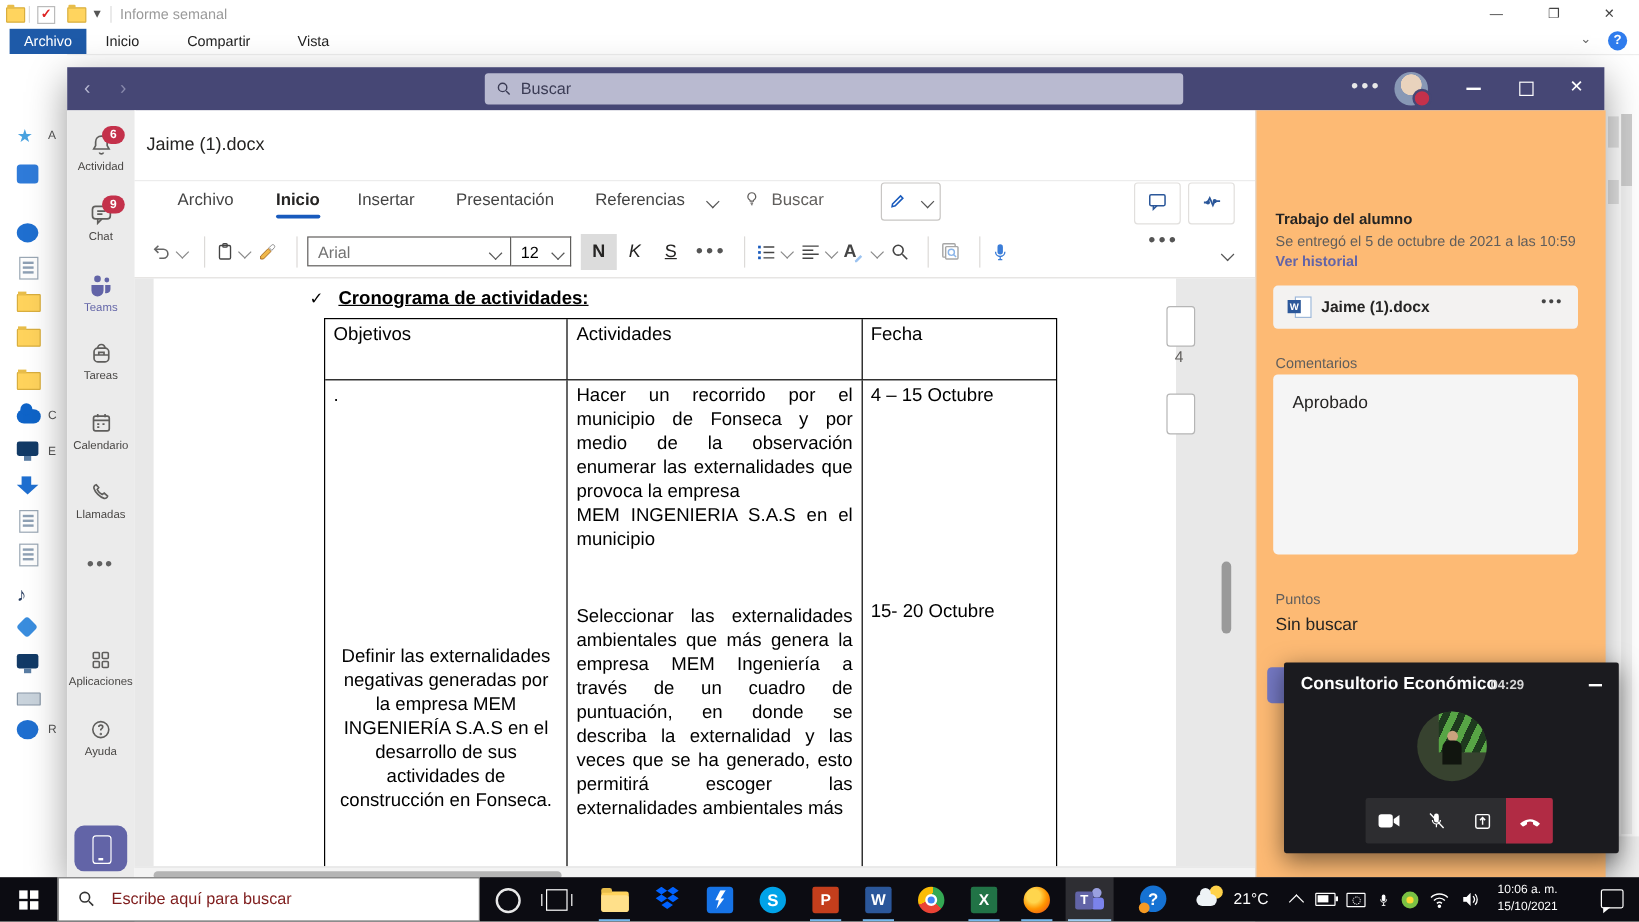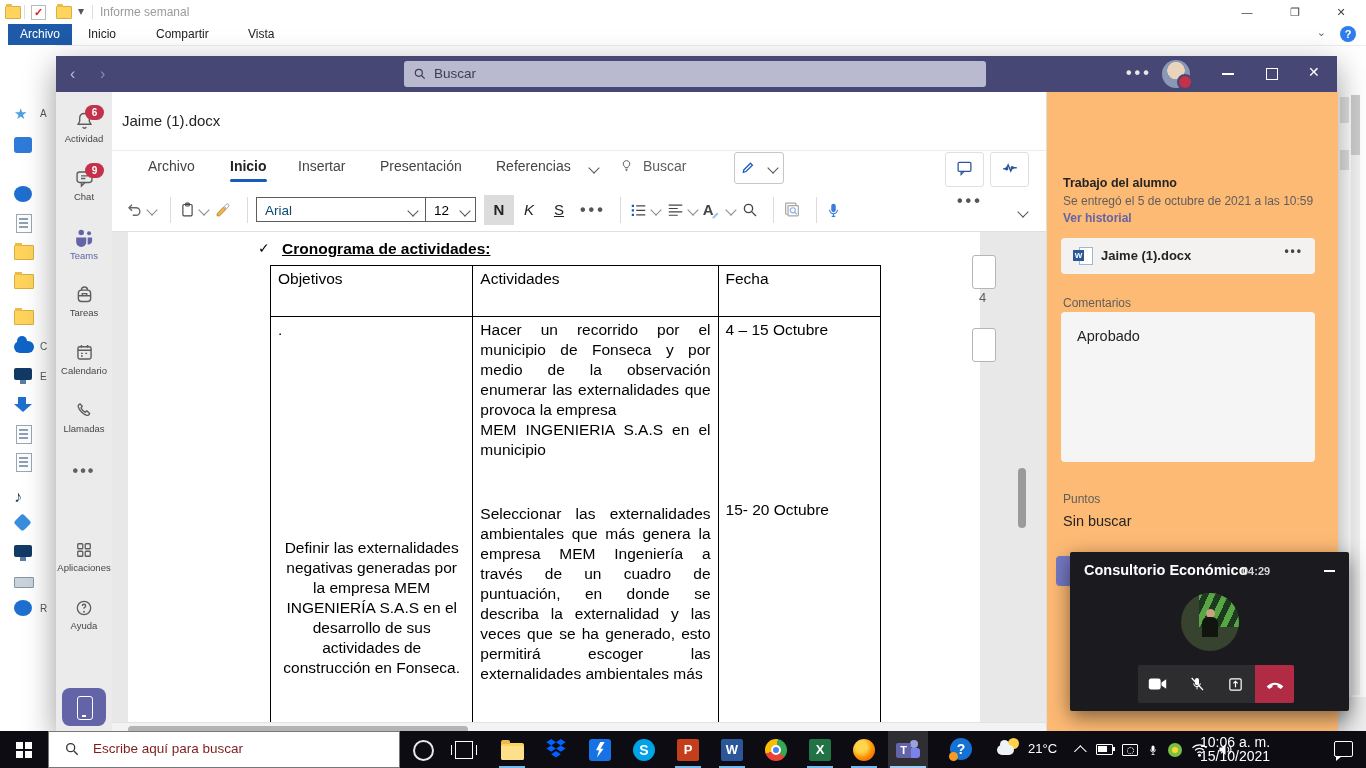--- a/index.html
+++ b/index.html
@@ -80,21 +80,21 @@
   .ribbon{position:absolute;left:0;top:58px;width:934px;height:38px;font-size:14px;color:#444}
   .rtab{position:absolute;top:8px}
   .rtab.on{color:#252423;font-weight:bold}
   .rtab.on:after{content:"";position:absolute;left:0;right:0;bottom:-8px;height:3px;background:#185abd;border-radius:2px}
   .bulb-search{position:absolute;left:508px;top:8px;color:#605e5c}
   .penbtn{position:absolute;left:622px;top:2px;width:48px;height:30px;border:1px solid #c8c6c4;border-radius:3px;background:#fff}
   .icobtn{position:absolute;top:2px;width:37px;height:33px;border:1px solid #e1dfdd;border-radius:3px;background:#fff;text-align:center}
   .icobtn svg{margin-top:6px}
   .tbar{position:absolute;left:0;top:96px;width:934px;height:44px;border-bottom:1px solid #e1dfdd;display:flex;align-items:center;padding-left:14px;box-sizing:border-box}
   .tb{display:flex;align-items:center;margin-right:6px}
-  .fontbox{width:170px;height:25px;border:1px solid #605e5c;font-size:13.5px;color:#0c4a6e;line-height:25px;padding-left:8px;position:relative;box-sizing:border-box}
+  .fontbox{width:170px;height:25px;border:1px solid #605e5c;font-size:13.5px;color:#737373;line-height:25px;padding-left:8px;position:relative;box-sizing:border-box}
   .fontbox .chev{position:absolute;right:8px;top:9px}
   .sizebox{width:50px;height:25px;border:1px solid #605e5c;border-left:none;font-size:13.5px;line-height:25px;padding-left:8px;position:relative;box-sizing:border-box}
   .fmt{width:30px;height:30px;text-align:center;line-height:30px;font-size:15px;color:#252423}
   .fmt.bold{background:#dcdcdc;font-weight:bold}
   .fmt.ital{font-style:italic}
   .fmt.und{text-decoration:underline}
   .tb-chev-end{position:absolute;left:903px;top:116px}
   .tb-dots-end{position:absolute;left:845px;top:100px}
 
   .canvas{position:absolute;left:0;top:140px;width:934px;height:490px;background:#e8e8e8;overflow:hidden}
@@ -191,21 +191,21 @@
   .wicon2 .cl:before{content:"";position:absolute;left:3px;top:-5px;width:9px;height:9px;border-radius:50%;background:#eef3f6}
   .tray{position:absolute;left:1078px;top:0;height:37px;display:flex;align-items:center;gap:9px}
   .tchev{width:8px;height:8px;border-left:1.7px solid #fff;border-top:1.7px solid #fff;transform:rotate(45deg) translateY(3px)}
   .batt{width:15px;height:9px;border:1.3px solid #fff;border-radius:1px;position:relative}
   .batt:before{content:"";position:absolute;right:-3px;top:2px;width:2px;height:4px;background:#fff}
   .batt:after{content:"";position:absolute;left:1px;top:1px;width:9px;height:6px;background:#fff}
   .scr{width:14px;height:10px;border:1.4px solid #fff;border-radius:1px;position:relative}
   .scr:after{content:"";position:absolute;left:4px;top:2px;width:5px;height:5px;border:1.2px dotted #fff;border-radius:50%}
   .grn{width:14px;height:14px;border-radius:50%;background:#7ac143;position:relative}
   .grn:after{content:"";position:absolute;left:4px;top:4px;width:6px;height:6px;border-radius:50%;background:#fdd835}
-  .clock{position:absolute;left:1200px;top:4px;font-size:14px;line-height:14px;color:#fff}
+  .clock{position:absolute;left:1248px;top:4px;font-size:10px;line-height:14px;color:#fff}
   .acenter{position:absolute;left:1334px;top:10px;width:17px;height:14px;border:1.5px solid #fff;border-radius:2px}
   .acenter:after{content:"";position:absolute;left:1px;bottom:-5px;width:0;height:0;border-top:5px solid #fff;border-right:6px solid transparent}
 </style>
 </head>
 <body>
 
 <div id="root">
 
   <div>
     <div class="xtitle">

